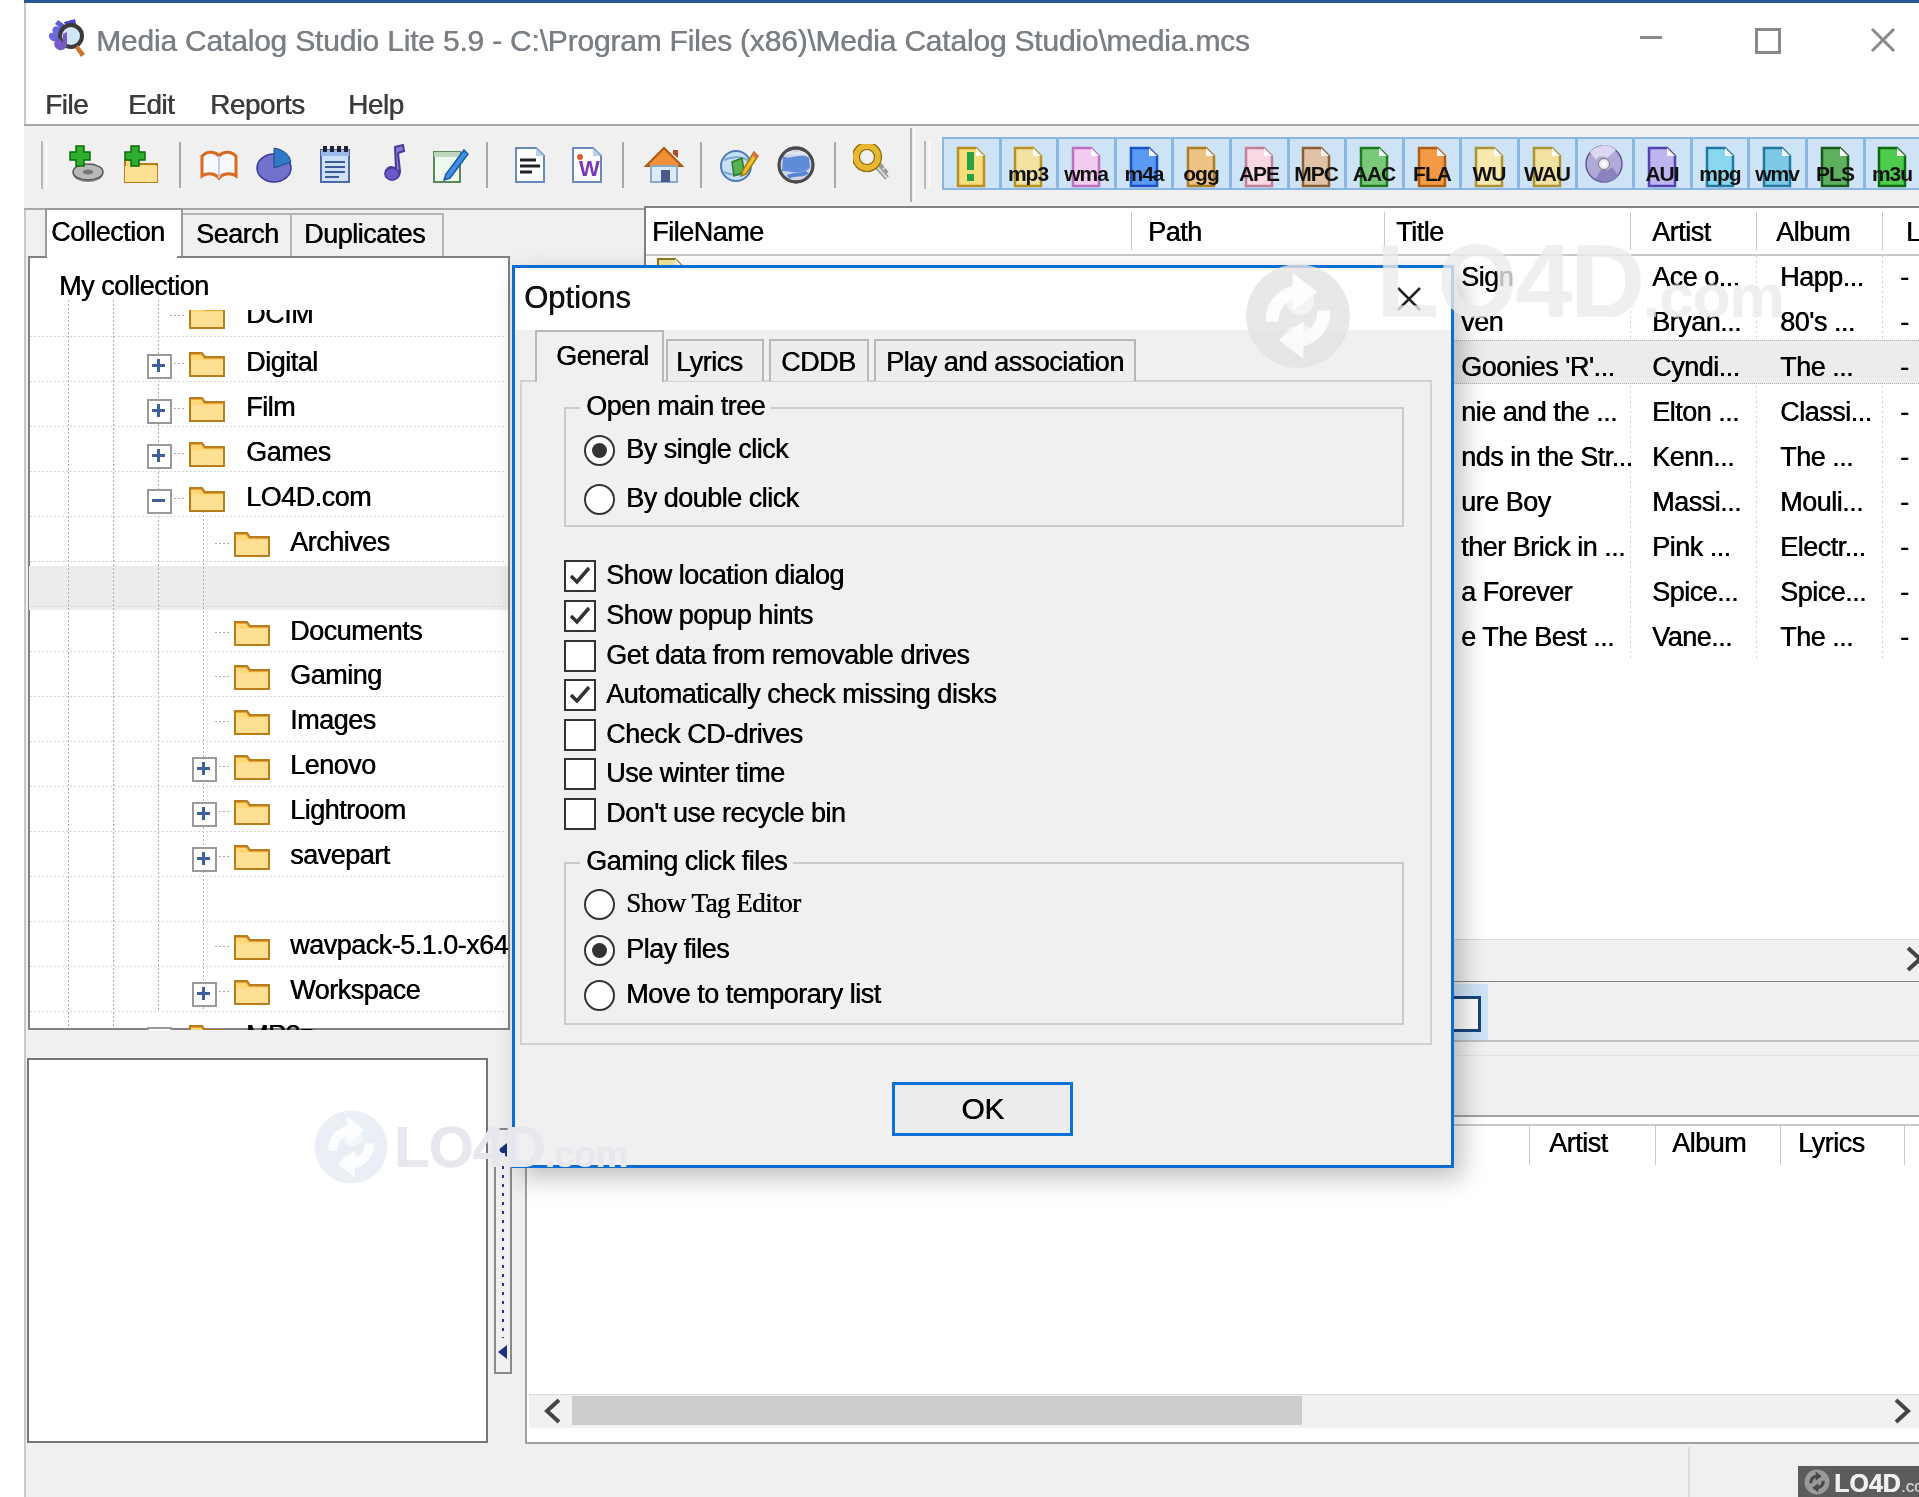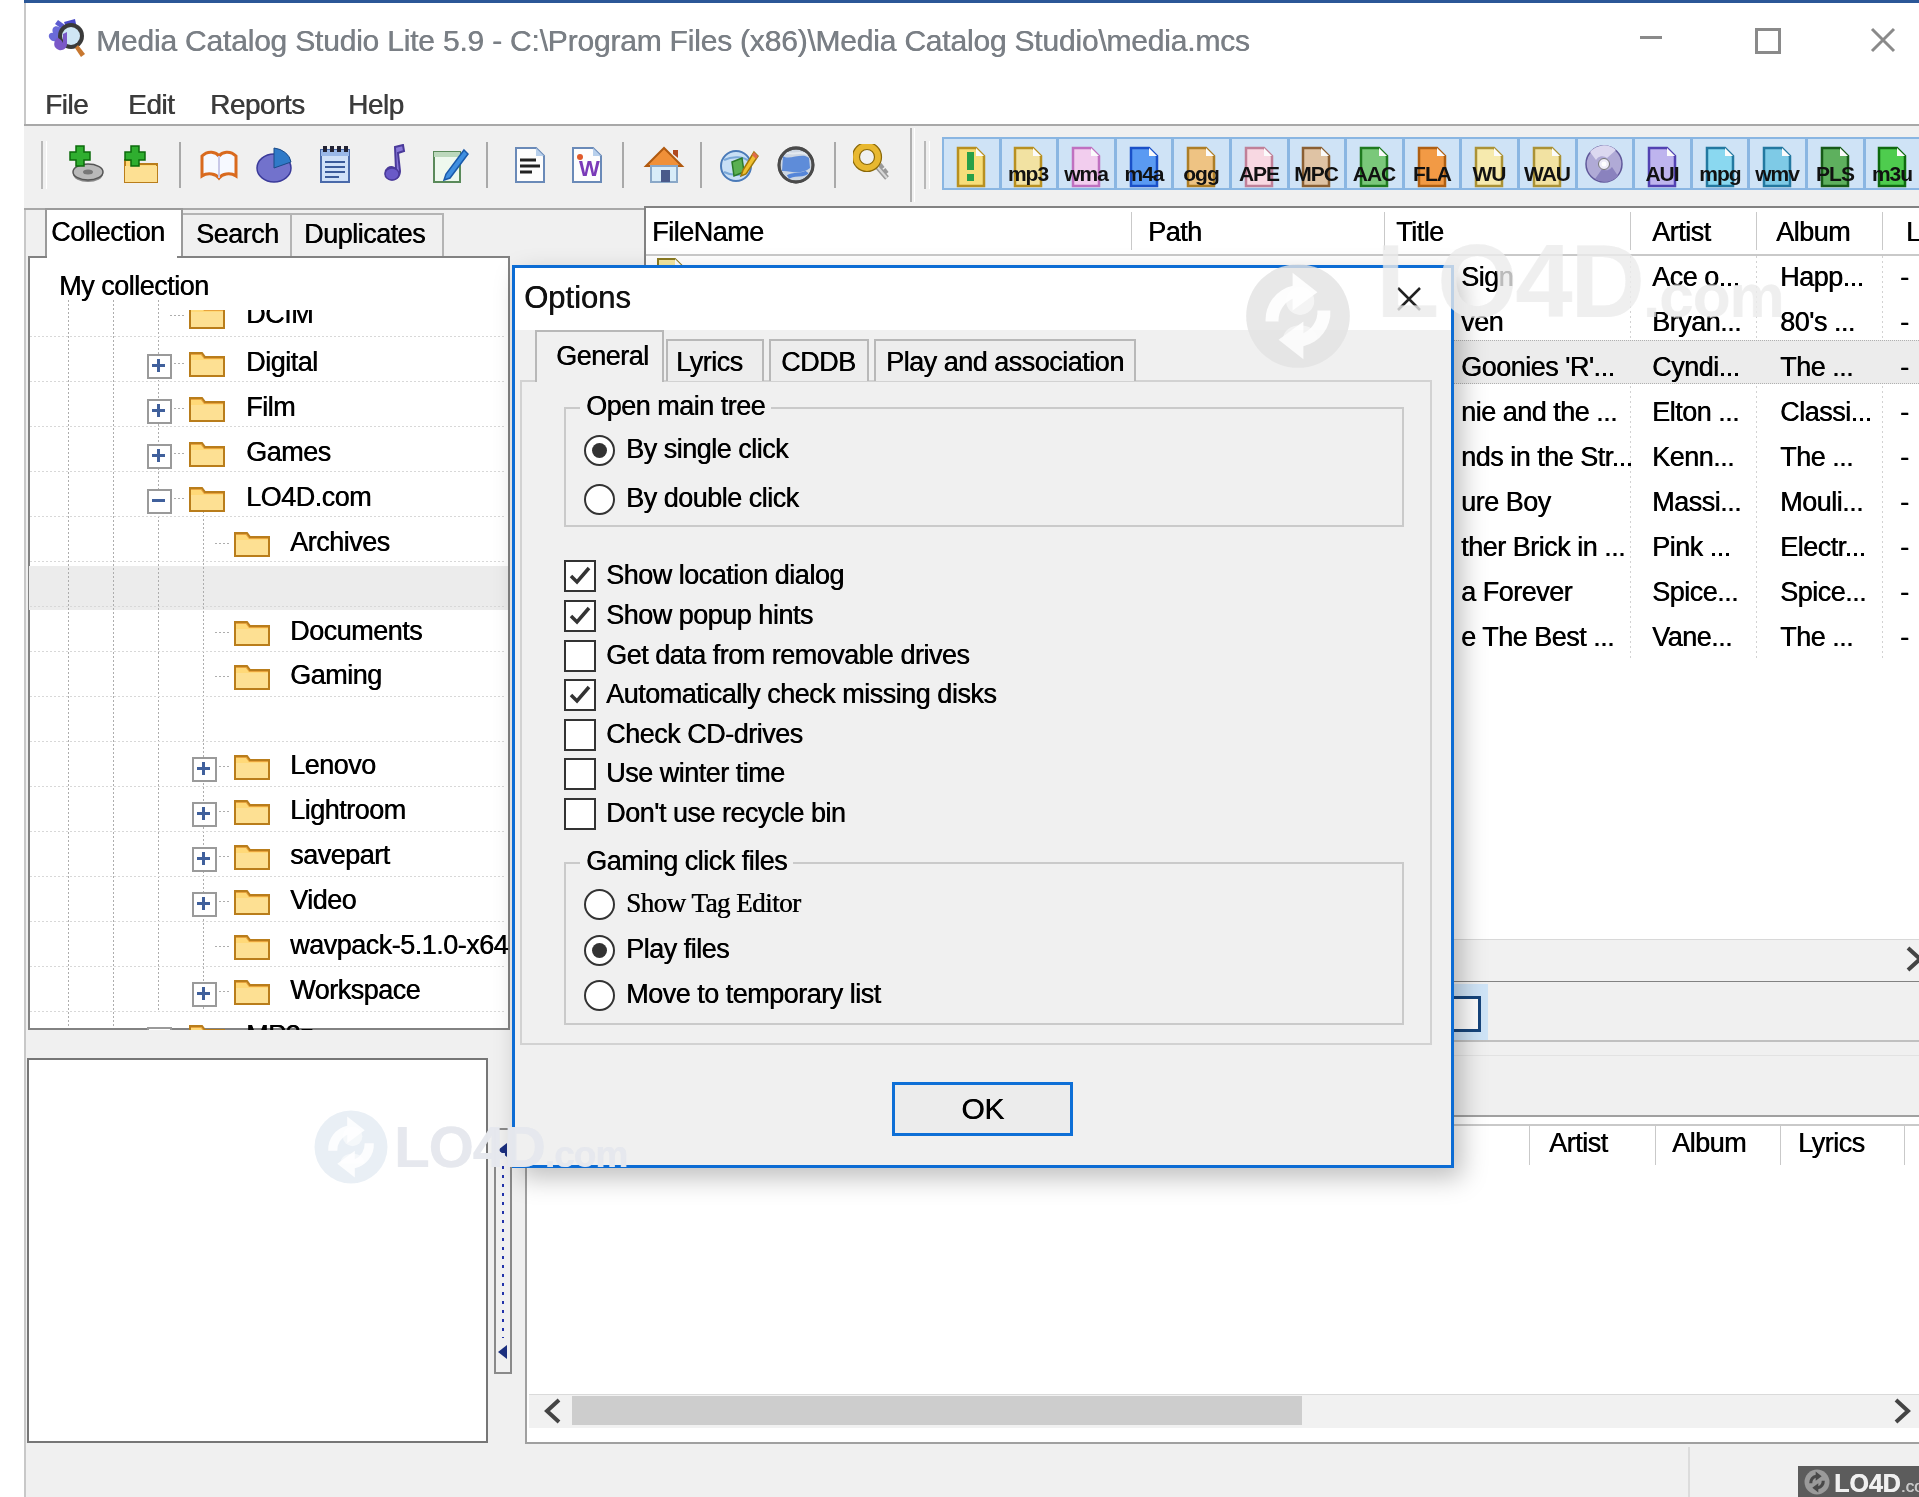--- a/index.html
+++ b/index.html
@@ -360,20 +360,30 @@
         <div class="abs" style="left:0;top:398px;width:482px;height:45px;">
           <div class="abs hdot" style="left:187px;top:22px;width:16px;height:1px;background-image:repeating-linear-gradient(to right,#adadad 0 2px,transparent 2px 4px);"></div>
           <svg class="abs" style="left:205px;top:6px;" width="38" height="32" viewBox="0 0 38 32">
             <path d="M2 6 L14 6 L17 10 L36 10 L36 29 L2 29 Z" fill="#e8a33d"></path>
             <path d="M3 8 L13 8 L16 12 L35 12 L35 28 L3 28 Z" fill="#ffd978"></path>
             <path d="M3 13 L35 13 L35 28 L3 28 Z" fill="#fde093"></path>
             <path d="M2 6 L14 6 L17 10 L36 10 L36 29 L2 29 Z" fill="none" stroke="#b97d1b" stroke-width="2"></path>
           </svg>
           <div class="abs txt" style="left:262px;top:5px;">Gaming</div>
         </div>
+        <div class="abs" style="left:0;top:443px;width:482px;height:45px;">
+          <div class="abs hdot" style="left:187px;top:22px;width:16px;height:1px;background-image:repeating-linear-gradient(to right,#adadad 0 2px,transparent 2px 4px);"></div>
+          <svg class="abs" style="left:205px;top:6px;" width="38" height="32" viewBox="0 0 38 32">
+            <path d="M2 6 L14 6 L17 10 L36 10 L36 29 L2 29 Z" fill="#e8a33d"></path>
+            <path d="M3 8 L13 8 L16 12 L35 12 L35 28 L3 28 Z" fill="#ffd978"></path>
+            <path d="M3 13 L35 13 L35 28 L3 28 Z" fill="#fde093"></path>
+            <path d="M2 6 L14 6 L17 10 L36 10 L36 29 L2 29 Z" fill="none" stroke="#b97d1b" stroke-width="2"></path>
+          </svg>
+          <div class="abs txt" style="left:262px;top:5px;">Images</div>
+        </div>
         <div class="abs" style="left:0;top:533px;width:482px;height:45px;">
           <div class="abs hdot" style="left:187px;top:22px;width:16px;height:1px;background-image:repeating-linear-gradient(to right,#adadad 0 2px,transparent 2px 4px);"></div>
           <svg class="abs" style="left:205px;top:6px;" width="38" height="32" viewBox="0 0 38 32">
             <path d="M2 6 L14 6 L17 10 L36 10 L36 29 L2 29 Z" fill="#e8a33d"></path>
             <path d="M3 8 L13 8 L16 12 L35 12 L35 28 L3 28 Z" fill="#ffd978"></path>
             <path d="M3 13 L35 13 L35 28 L3 28 Z" fill="#fde093"></path>
             <path d="M2 6 L14 6 L17 10 L36 10 L36 29 L2 29 Z" fill="none" stroke="#b97d1b" stroke-width="2"></path>
           </svg>
           <div class="abs txt" style="left:262px;top:5px;">Lightroom</div>
           <div class="abs" style="left:164px;top:13px;width:21px;height:21px;background:#fff;border:2px solid #9a9a9a;"></div>
@@ -395,33 +405,20 @@
         </div>
         <div class="abs" style="left:0;top:578px;width:482px;height:45px;">
           <div class="abs hdot" style="left:187px;top:22px;width:16px;height:1px;background-image:repeating-linear-gradient(to right,#adadad 0 2px,transparent 2px 4px);"></div>
           <svg class="abs" style="left:205px;top:6px;" width="38" height="32" viewBox="0 0 38 32">
             <path d="M2 6 L14 6 L17 10 L36 10 L36 29 L2 29 Z" fill="#e8a33d"></path>
             <path d="M3 8 L13 8 L16 12 L35 12 L35 28 L3 28 Z" fill="#ffd978"></path>
             <path d="M3 13 L35 13 L35 28 L3 28 Z" fill="#fde093"></path>
             <path d="M2 6 L14 6 L17 10 L36 10 L36 29 L2 29 Z" fill="none" stroke="#b97d1b" stroke-width="2"></path>
           </svg>
           <div class="abs txt" style="left:262px;top:5px;">savepart</div>
-          <div class="abs" style="left:164px;top:13px;width:21px;height:21px;background:#fff;border:2px solid #9a9a9a;"></div>
-          <div class="abs" style="left:169px;top:23px;width:13px;height:3px;background:#40609c;"></div>
-          <div class="abs" style="left:174px;top:18px;width:3px;height:13px;background:#40609c;"></div>
-        </div>
-        <div class="abs" style="left:0;top:623px;width:482px;height:45px;">
-          <div class="abs hdot" style="left:187px;top:22px;width:16px;height:1px;background-image:repeating-linear-gradient(to right,#adadad 0 2px,transparent 2px 4px);"></div>
-          <svg class="abs" style="left:205px;top:6px;" width="38" height="32" viewBox="0 0 38 32">
-            <path d="M2 6 L14 6 L17 10 L36 10 L36 29 L2 29 Z" fill="#e8a33d"></path>
-            <path d="M3 8 L13 8 L16 12 L35 12 L35 28 L3 28 Z" fill="#ffd978"></path>
-            <path d="M3 13 L35 13 L35 28 L3 28 Z" fill="#fde093"></path>
-            <path d="M2 6 L14 6 L17 10 L36 10 L36 29 L2 29 Z" fill="none" stroke="#b97d1b" stroke-width="2"></path>
-          </svg>
-          <div class="abs txt" style="left:262px;top:5px;">Video</div>
           <div class="abs" style="left:164px;top:13px;width:21px;height:21px;background:#fff;border:2px solid #9a9a9a;"></div>
           <div class="abs" style="left:169px;top:23px;width:13px;height:3px;background:#40609c;"></div>
           <div class="abs" style="left:174px;top:18px;width:3px;height:13px;background:#40609c;"></div>
         </div>
         <div class="abs" style="left:0;top:668px;width:482px;height:45px;">
           <div class="abs hdot" style="left:187px;top:22px;width:16px;height:1px;background-image:repeating-linear-gradient(to right,#adadad 0 2px,transparent 2px 4px);"></div>
           <svg class="abs" style="left:205px;top:6px;" width="38" height="32" viewBox="0 0 38 32">
             <path d="M2 6 L14 6 L17 10 L36 10 L36 29 L2 29 Z" fill="#e8a33d"></path>
             <path d="M3 8 L13 8 L16 12 L35 12 L35 28 L3 28 Z" fill="#ffd978"></path>
             <path d="M3 13 L35 13 L35 28 L3 28 Z" fill="#fde093"></path>

